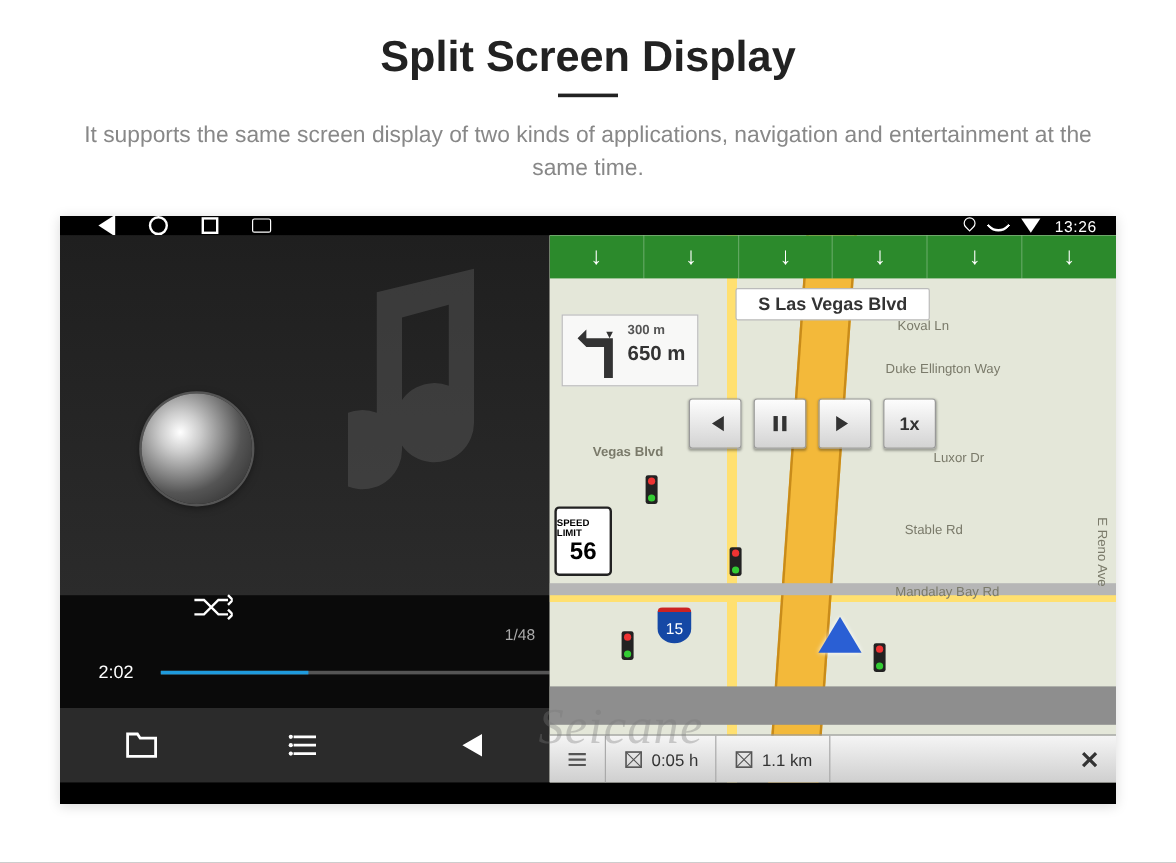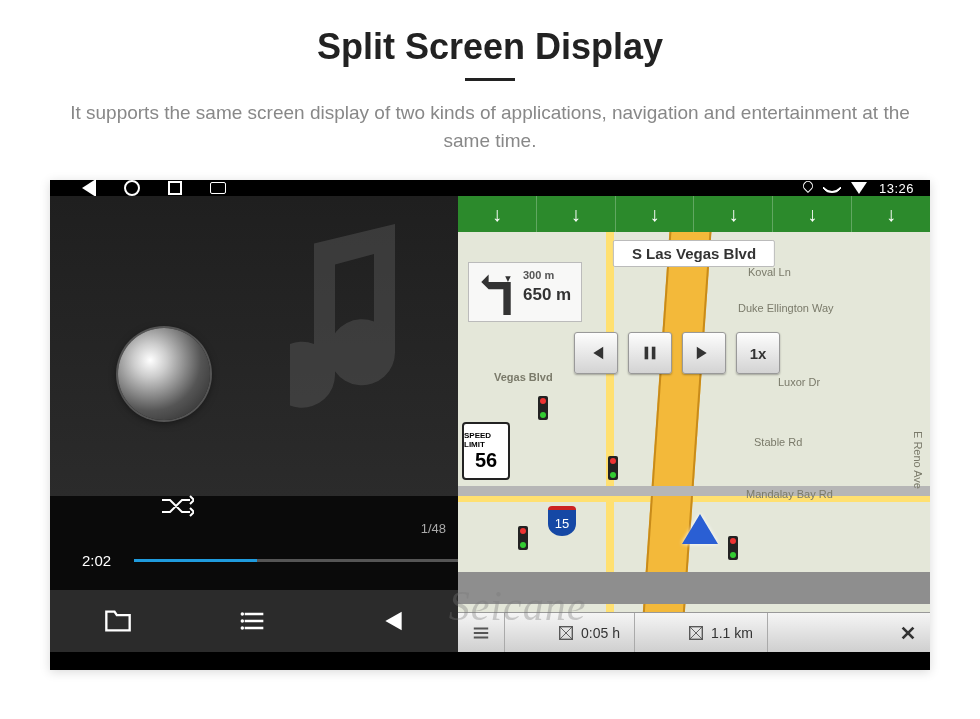--- a/index.html
+++ b/index.html
@@ -236,21 +236,21 @@
     background:#fff; border:1px solid #999;
     padding:2px 10px; font-size:13px; font-weight:600;
     display:flex; align-items:center; gap:6px;
   }
   .lower-street .n{ background:#eee; padding:0 4px; font-size:11px; border:1px solid #bbb;}
 
   .nav-footer{
     position:absolute; left:0; right:0; bottom:0; height:40px;
     background:linear-gradient(180deg,#f5f5f5,#cfcfcf);
     border-top:1px solid #999;
-    display:flex; align-items:flex-end;gap:38px;
+    display:flex; align-items:flex-end;
   }
   .nf-item{ display:flex; align-items:center; gap:6px; font-size:14px; color:#333; padding:0 14px; border-right:1px solid #aaa; height:100%;}
   .nf-item svg{width:18px;height:18px;fill:#555;}
   .nf-close{ margin-left:auto; width:44px; display:flex;align-items:center;justify-content:center;height:100%;}
   .nf-close svg{width:18px;height:18px;stroke:#333;stroke-width:3;fill:none;}
 
   .watermark{
     position:absolute;
     left:50%; bottom:40px; transform:translateX(-30%);
     font-size:42px; font-style:italic; font-family:"Brush Script MT", cursive;

